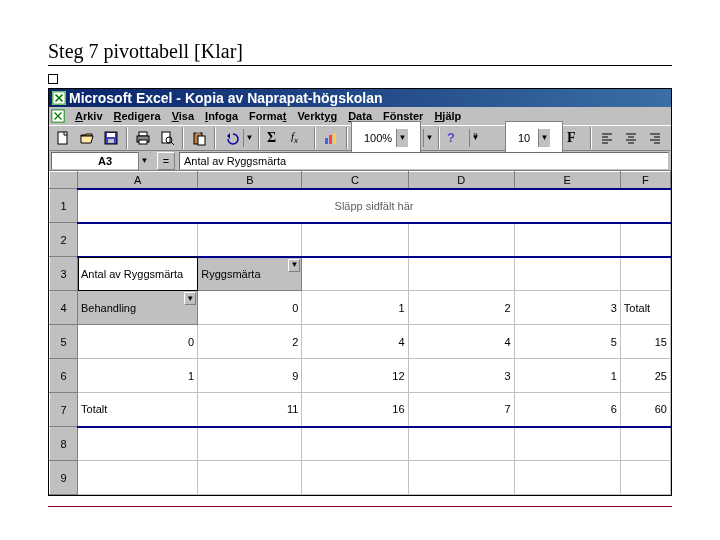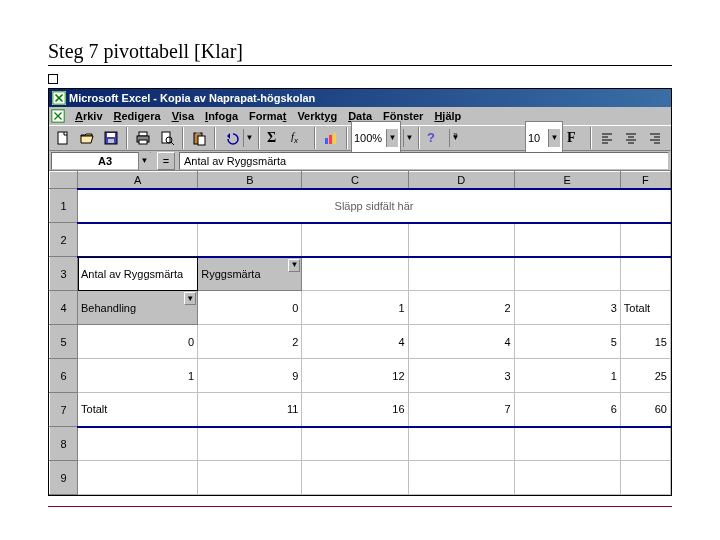--- a/index.html
+++ b/index.html
@@ -4,30 +4,30 @@
 <style>
   * { box-sizing: border-box; margin: 0; padding: 0; font-family: "MS Sans Serif", Tahoma, Arial, sans-serif; font-size: 11px; }
   body { background: #fff; width: 720px; height: 540px; overflow: hidden; }
   .slide { padding: 40px 48px 0 48px; }
   .slide-title { font-size: 20px; font-family: Georgia, serif; border-bottom: 1px solid #000; padding-bottom: 2px; margin-bottom: 8px; }
   .slide-bullet { width: 10px; height: 10px; border: 1px solid #000; display:inline-block; margin-right:10px; vertical-align:2px; }
   .excel-window { border: 1px solid #000; background: #c0c0c0; width: 624px; }
   .titlebar { background: linear-gradient(to right, #0a246a, #3a6ea5); color: #fff; height: 18px; display: flex; align-items: center; }
   .titlebar-icon { width: 14px; height: 14px; margin: 0 3px; background: #fff; display: inline-block; }
   .titlebar-icon svg { width:14px; height:14px; }
-  .titlebar-text { font-weight: bold; font-size: 11px; }
+  .titlebar-text { font-weight: bold; font-size: 14px; }
   .menubar { background: #c0c0c0; height: 18px; display: flex; align-items: center; padding-left: 2px; gap: 1px; font-weight: bold; }
   .menubar-icon { width:14px; height:14px; margin-right:4px; }
   .menu-item { padding: 0 5px; }
   .menu-item u { text-decoration: underline; }
   .toolbar { background: #c0c0c0; height: 26px; display: flex; align-items: center; padding-left: 2px; border-top: 1px solid #fff; border-bottom: 1px solid #808080; }
   .tbtn { width: 22px; height: 22px; border: 1px solid #c0c0c0; display: inline-flex; align-items: center; justify-content: center; margin: 0 1px; background: #c0c0c0; }
   .tbtn svg, .tbtn span { width: 16px; height: 16px; }
   .sep { width: 2px; height: 22px; border-left: 1px solid #808080; border-right: 1px solid #fff; margin: 0 3px; }
-  .zoom-box, .font-size-box { background: #fff; border: 1px solid #808080; height: 35px; display: inline-flex; align-items: center; padding: 0 2px; }
+  .zoom-box, .font-size-box { background: #fff; border: 1px solid #808080; height: 35px; display: inline-flex; align-items: center; padding: 0 12px; }
   .zoom-box .val { width: 32px; }
   .font-size-box .val { width: 20px; }
   .dropbtn { width: 12px; height: 18px; background: #c0c0c0; border-left: 1px solid #808080; display: inline-flex; align-items: center; justify-content: center; }
   .toolbar-right { margin-left: auto; display: flex; align-items: center; padding-right: 4px; }
   .formulabar { background: #c0c0c0; height: 20px; display: flex; align-items: center; border-bottom: 1px solid #808080; }
   .namebox { background: #fff; border: 1px inset #c0c0c0; width: 100px; height: 18px; margin: 0 2px; display: flex; align-items: center; font-weight: bold; }
   .namebox .val { padding-left: 20px; flex: 1; text-align:center; }
   .formula-content { background: #fff; border: 1px inset #c0c0c0; height: 18px; flex: 1; margin-right: 2px; display: flex; align-items: center; padding-left: 4px; }
   .formula-eq { width:18px; height:18px; border:1px solid #808080; border-top-color:#fff; border-left-color:#fff; display:inline-flex; align-items:center; justify-content:center; margin:0 4px; background:#c0c0c0; }
   table.grid { border-collapse: collapse; width: 100%; background: #fff; table-layout:fixed;}

